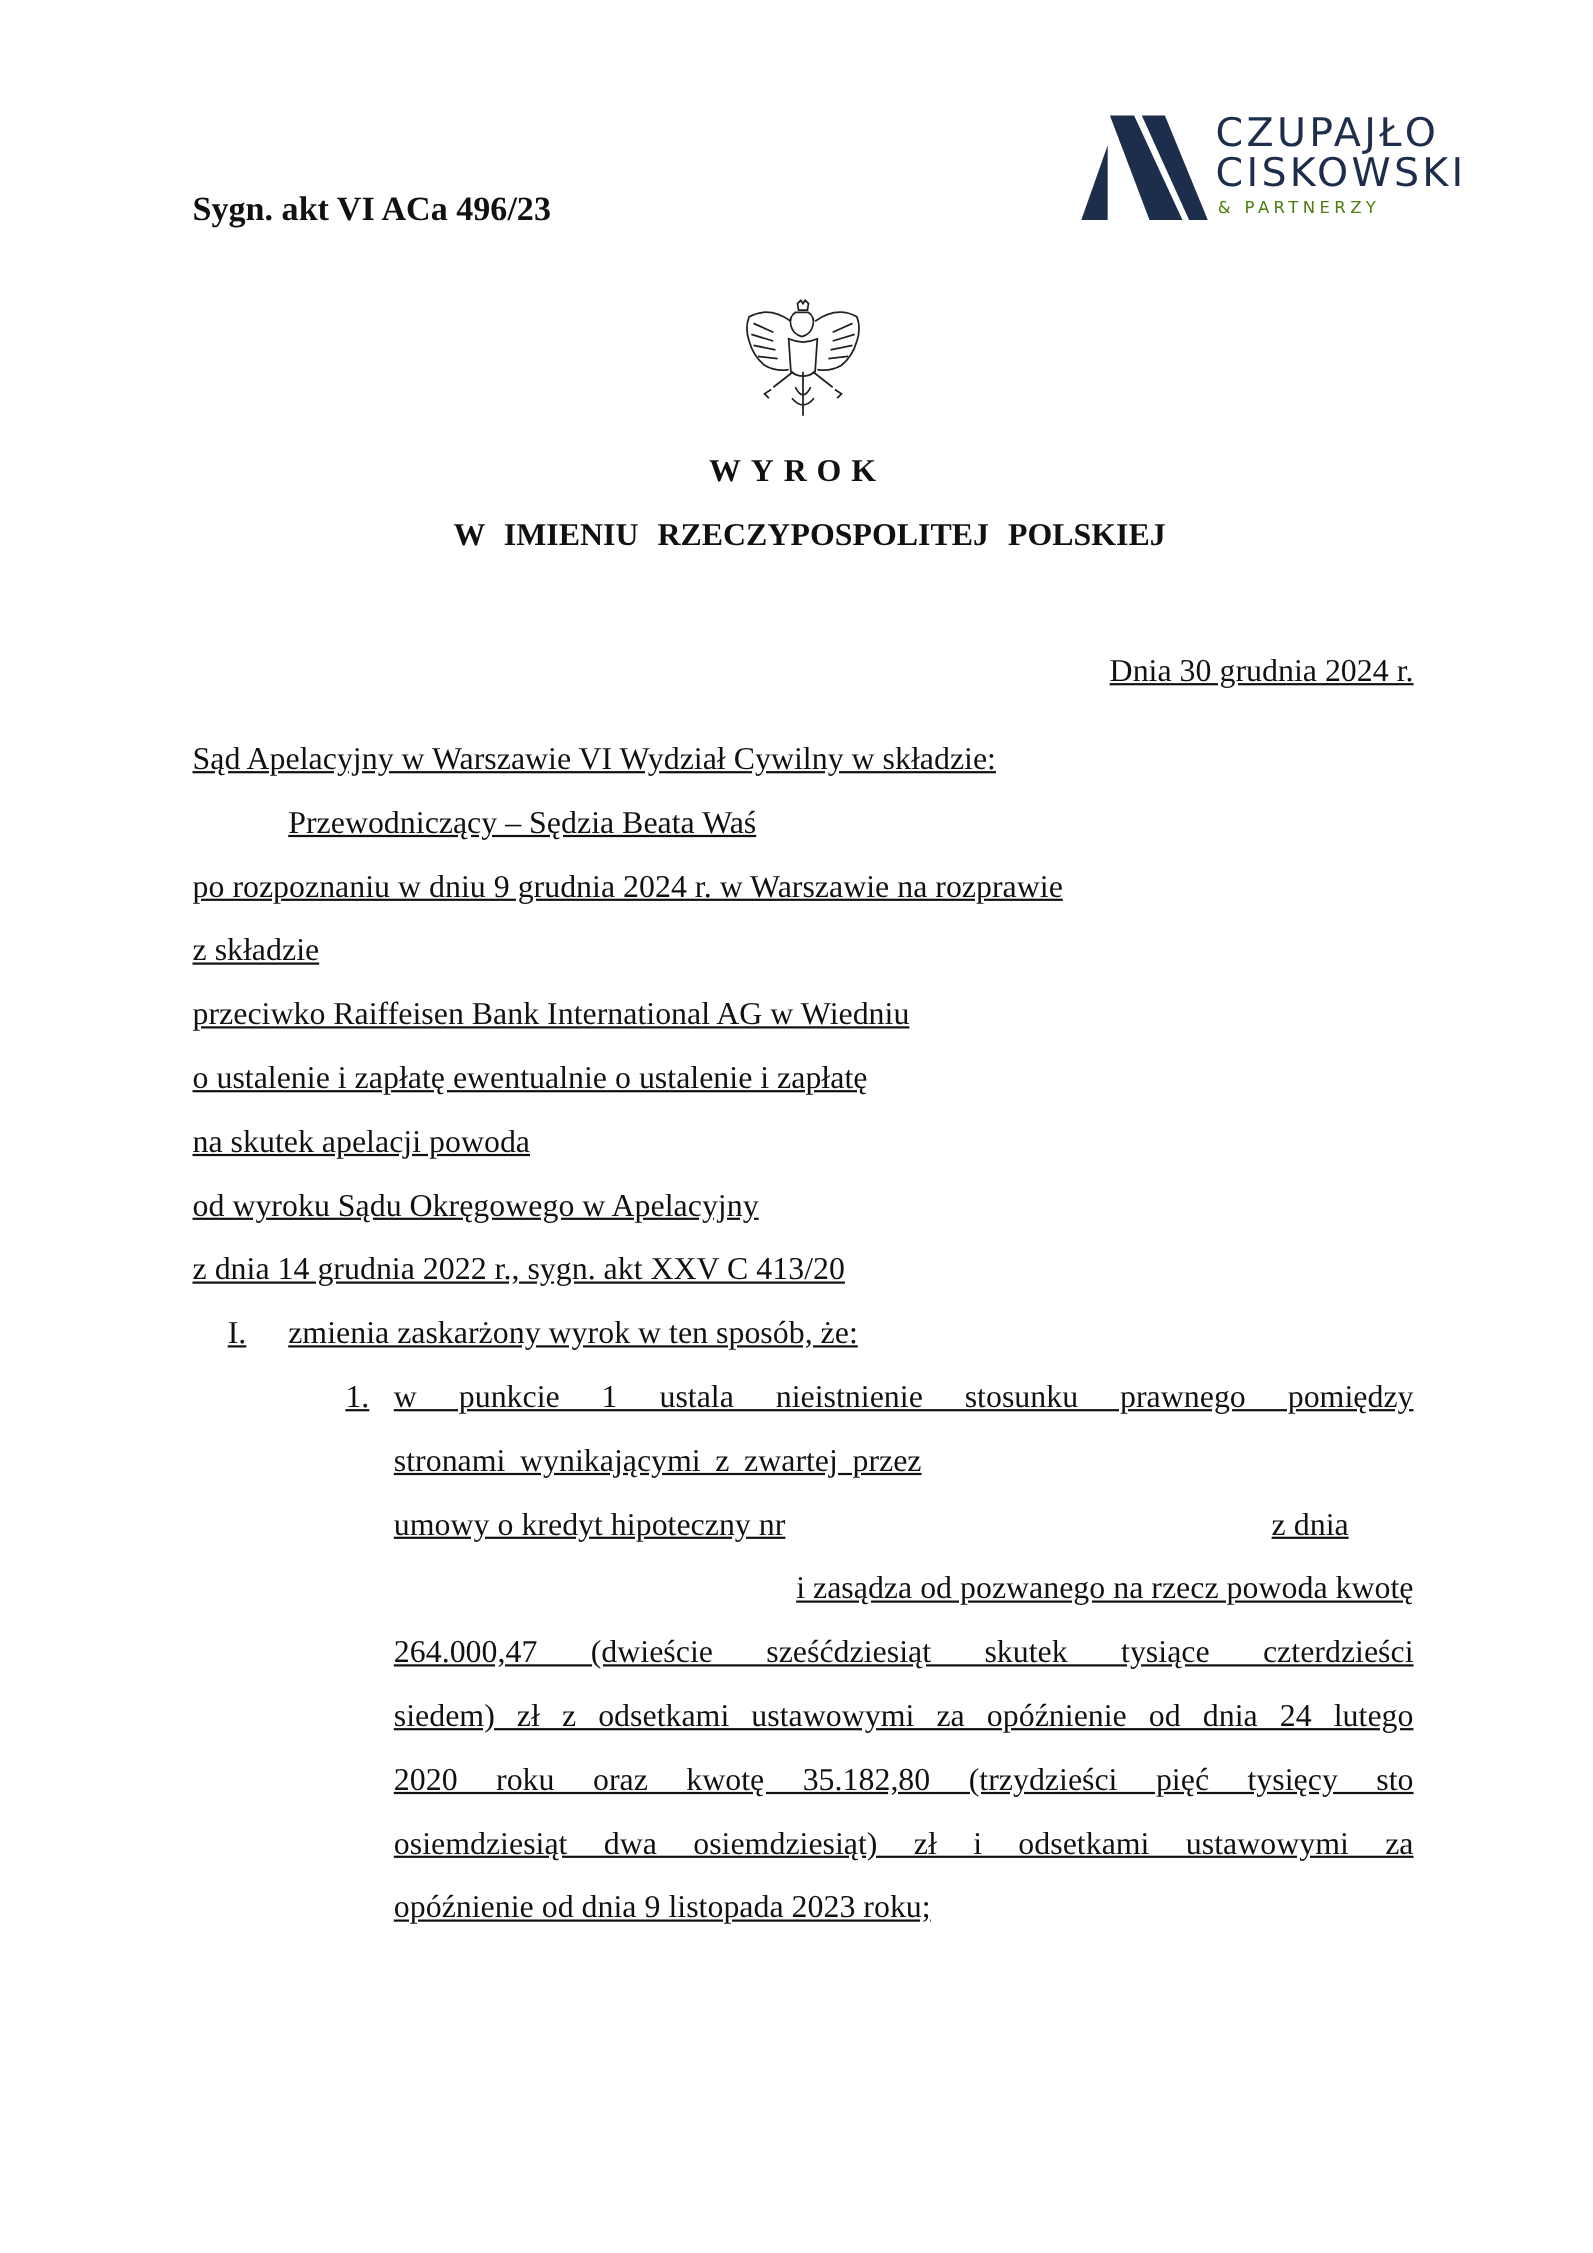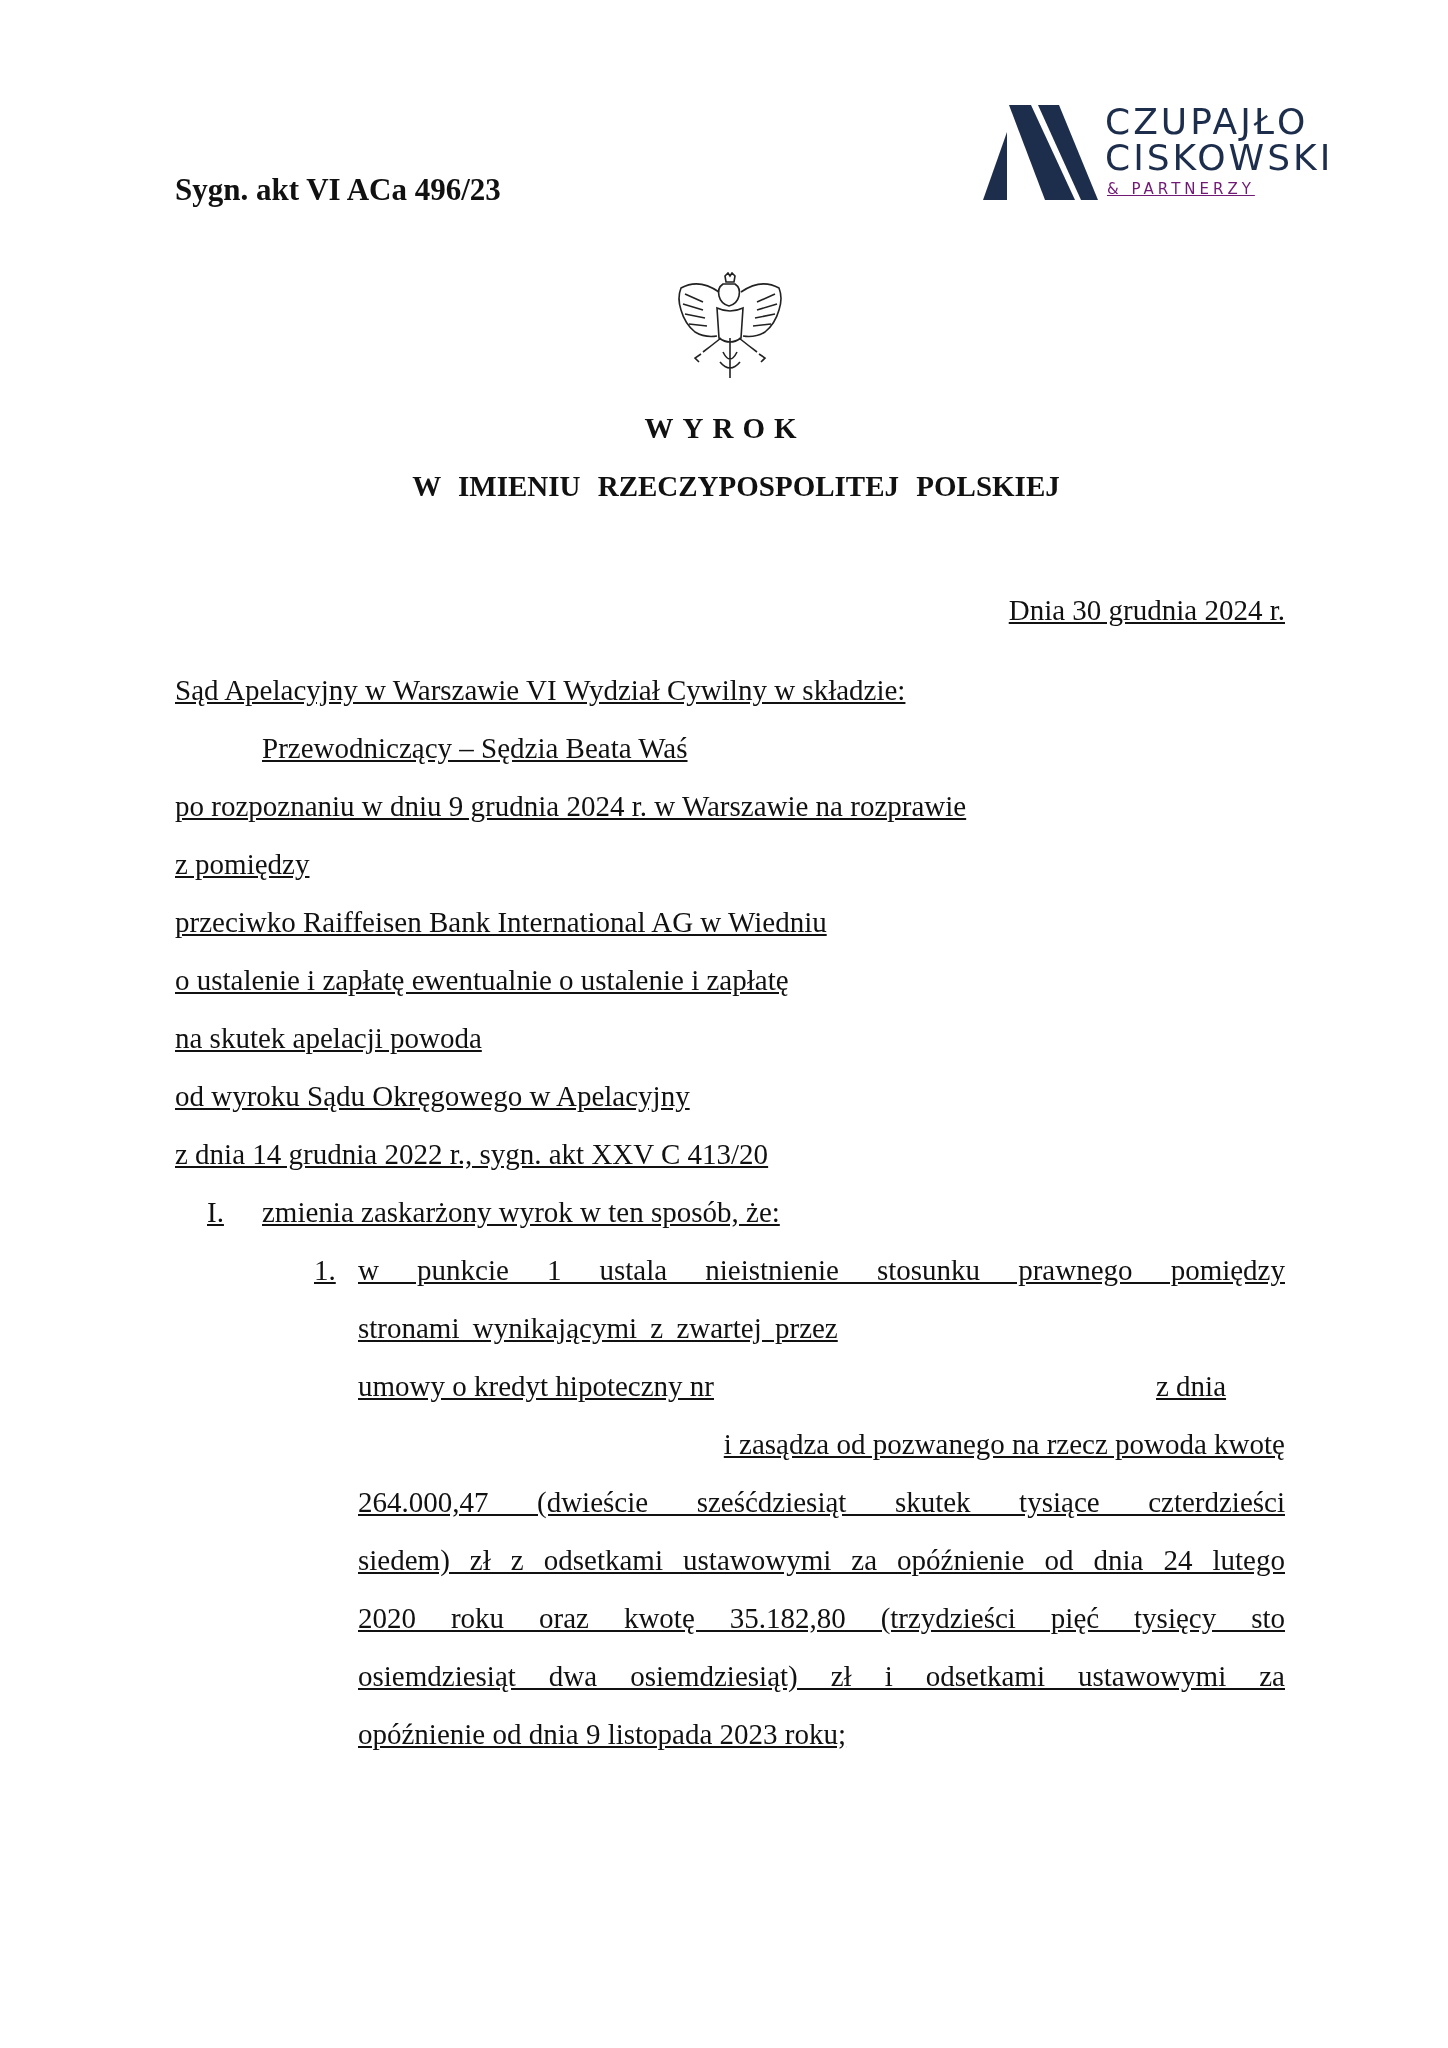--- a/index.html
+++ b/index.html
@@ -5,21 +5,21 @@
   html, body { margin:0; padding:0; background:#ffffff; }
   body { width:1448px; height:2048px; position:relative; overflow:hidden;
          font-family:"Liberation Serif", serif; color:#111; }
   .abs { position:absolute; }
   .sygn { left:175px; top:172px; font-size:31px; font-weight:bold; }
   .logo { left:983px; top:100px; width:380px; height:110px; }
   .logo-text1, .logo-text2 { position:absolute; left:122px; font-family:"DejaVu Sans", sans-serif;
        font-size:36px; color:#1d2d4c; letter-spacing:3px; line-height:36px; }
   .logo-text1 { top:4px; } .logo-text2 { top:40px; }
   .logo-text3 { position:absolute; left:124px; top:80px; font-family:"DejaVu Sans", sans-serif;
-       font-size:15px; color:#701a75; letter-spacing:4px;text-decoration:underline; }
+       font-size:15px; color:#4d7c0f; letter-spacing:4px; }
   .eagle { left:675px; top:272px; width:110px; height:112px; }
   .title { left:0; width:1448px; text-align:center; font-weight:bold; }
   .wyrok { top:412px; font-size:29px; letter-spacing:9px; padding-left:2px; box-sizing:border-box; }
   .imieniu { top:470px; font-size:29px; word-spacing:10px;margin-left:12px; }
   .line { font-size:29px; white-space:nowrap; line-height:36px;text-decoration:underline; }
   .date { right:163px; top:592px; }
   .just { text-align:justify; text-align-last:justify; white-space:normal; }
 </style>
 </head>
 <body>
@@ -53,21 +53,21 @@
 </svg>
 
 <div class="abs title wyrok">WYROK</div>
 <div class="abs title imieniu">W IMIENIU RZECZYPOSPOLITEJ POLSKIEJ</div>
 
 <div class="abs line date">Dnia 30 grudnia 2024 r.</div>
 
 <div class="abs line" style="left:175px;top:672px">Sąd Apelacyjny w Warszawie VI Wydział Cywilny w składzie:</div>
 <div class="abs line" style="left:262px;top:730px">Przewodniczący – Sędzia Beata Waś</div>
 <div class="abs line" style="left:175px;top:788px">po rozpoznaniu w dniu 9 grudnia 2024 r. w Warszawie na rozprawie</div>
-<div class="abs line" style="left:175px;top:846px">z pomiędzy</div>
+<div class="abs line" style="left:175px;top:846px">z składzie</div>
 <div class="abs line" style="left:175px;top:904px">przeciwko Raiffeisen Bank International AG w Wiedniu</div>
 <div class="abs line" style="left:175px;top:962px">o ustalenie i zapłatę ewentualnie o ustalenie i zapłatę</div>
 <div class="abs line" style="left:175px;top:1020px">na skutek apelacji powoda</div>
 <div class="abs line" style="left:175px;top:1078px">od wyroku Sądu Okręgowego w Apelacyjny</div>
 <div class="abs line" style="left:175px;top:1136px">z dnia 14 grudnia 2022 r., sygn. akt XXV C 413/20</div>
 
 <div class="abs line" style="left:207px;top:1194px">I.</div>
 <div class="abs line" style="left:262px;top:1194px">zmienia zaskarżony wyrok w ten sposób, że:</div>
 
 <div class="abs line" style="left:314px;top:1252px">1.</div>

